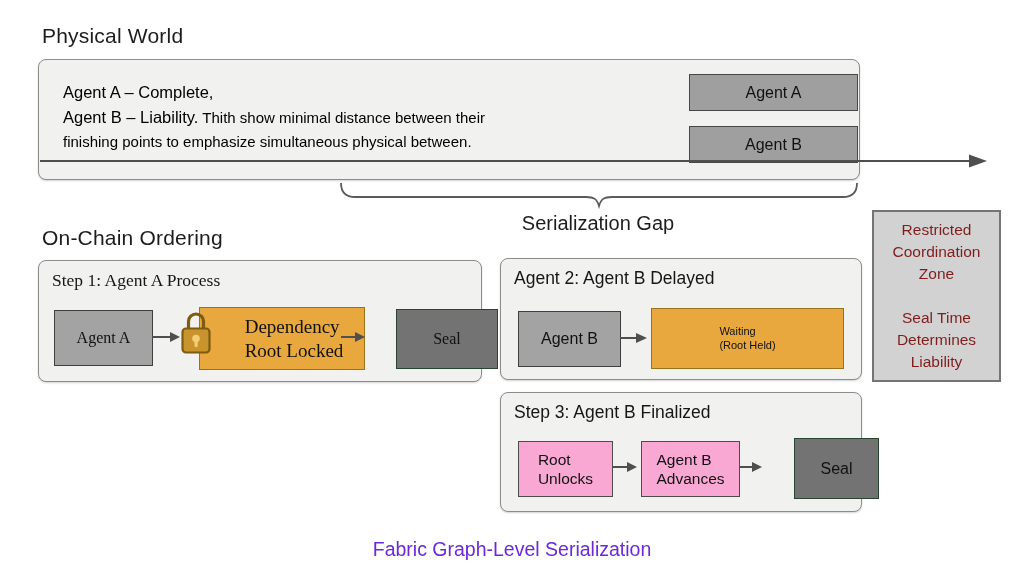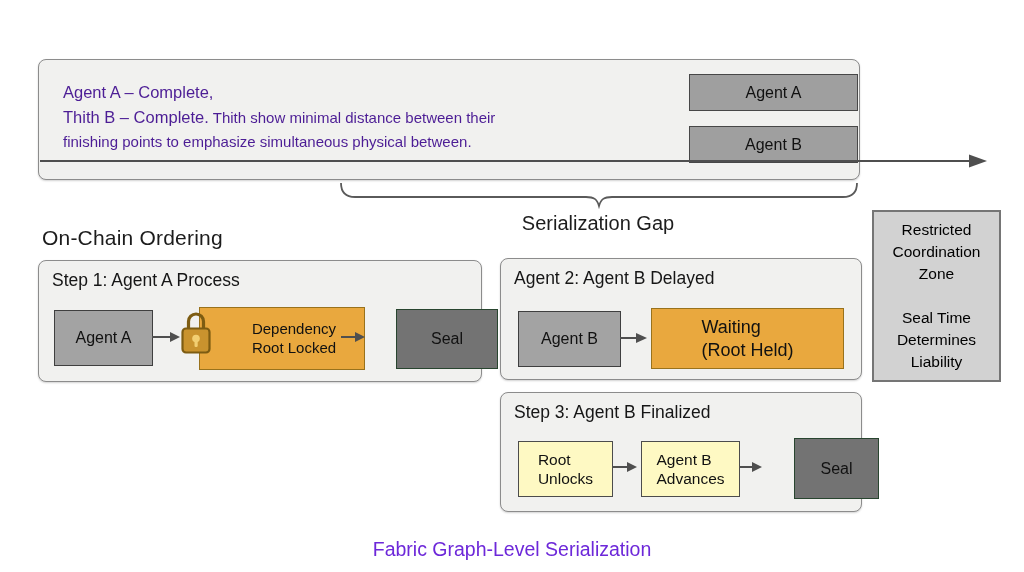--- a/index.html
+++ b/index.html
@@ -5,83 +5,84 @@
   html,body{margin:0;padding:0;background:#ffffff;}
   .canvas{
     position:relative;width:1024px;height:572px;background:#ffffff;
     font-family:"Liberation Sans","DejaVu Sans",sans-serif;color:#1b1b1b;overflow:hidden;
   }
   .h1{position:absolute;font-size:21px;color:#1c1c1c;letter-spacing:.2px;}
   .panel{
     position:absolute;background:#f1f1ef;border:1.6px solid #8c8c8c;border-radius:8px;
     box-shadow:0 1px 2px rgba(0,0,0,.18);
   }
-  .pw-text{position:absolute;left:24px;top:20px;line-height:1.5;color:#4c1d95;}
+  .pw-text{position:absolute;left:24px;top:20px;line-height:1.5;color:#000000;}
   .t-lg{font-size:16.5px;}
   .t-sm{font-size:15px;}
   .nodebox{
     position:absolute;display:flex;align-items:center;justify-content:center;
     text-align:left;font-size:16px;color:#111;white-space:pre-line;line-height:1.25;
   }
   .gray{background:#9f9f9f;border:1.6px solid #474747;}
   .gray2{background:#a3a3a3;border:1.6px solid #3f3f3f;}
   .yellow{background:#e9a83e;border:1.6px solid #99721c;}
   .green{background:#737373;border:1.6px solid #28452f;margin-left:28px;}
-  .white{background:#fef9c3;border:1.5px solid #4c4c4c;font-size:15.5px;}
+  .white{background:#f9a8d4;border:1.5px solid #4c4c4c;font-size:15.5px;}
   .step-title{position:absolute;left:13px;top:9px;font-size:17.5px;color:#161616;}
   .gap-label{position:absolute;left:448px;top:212px;width:300px;text-align:center;font-size:20px;color:#1d1d1d;}
   .restricted{
     position:absolute;left:872px;top:210px;width:125px;height:168px;
     background:#d2d2d2;border:2px solid #757575;
     display:flex;align-items:center;justify-content:center;text-align:center;
-    font-size:15.5px;line-height:1.42;white-space:pre-line;color:#000000;
+    font-size:15.5px;line-height:1.42;white-space:pre-line;color:#7f1d1d;
   }
   .footer{position:absolute;left:0;top:538px;width:1024px;text-align:center;font-size:19.5px;color:#6d28d9;}
   .overlay{position:absolute;left:0;top:0;pointer-events:none;z-index:6;}
   .locksvg{position:absolute;z-index:3;}
   .yellow.locked{padding-left:24px;z-index:2;}
 </style>
 </head>
 <body>
 
 <div class="canvas">
 
+  <div class="h1" style="left:42px;top:24px;">Physical World</div>
 
   <div class="panel" style="left:38px;top:59px;width:820px;height:119px;">
     <div class="pw-text">
       <span class="t-lg">Agent A – Complete,</span><br>
-      <span class="t-lg">Thith B – Complete.</span><span class="t-sm"> Thith show minimal distance between their</span><br>
+      <span class="t-lg">Agent B – Liability.</span><span class="t-sm"> Thith show minimal distance between their</span><br>
       <span class="t-sm">finishing points to emphasize simultaneous physical between.</span>
     </div>
     <div class="nodebox gray" style="left:650px;top:14px;width:167px;height:35px;">Agent A</div>
     <div class="nodebox gray" style="left:650px;top:66px;width:167px;height:35px;">Agent B</div>
   </div>
 
   <div class="gap-label">Serialization Gap</div>
 
   <div class="h1" style="left:42px;top:226px;">On-Chain Ordering</div>
 
-  <div class="panel" style="left:38px;top:260px;width:442px;height:120px;">
+  <div class="panel" style="left:38px;top:260px;width:442px;height:120px;font-family:Liberation Serif, serif;">
     <div class="step-title">Step 1: Agent A Process</div>
     <div class="nodebox gray2" style="left:15px;top:49px;width:97px;height:54px;">Agent A</div>
-    <div class="nodebox yellow locked" style="left:160px;top:46px;width:140px;height:61px;font-size:15px;">Dependency
+    <div class="nodebox yellow locked" style="left:160px;top:46px;width:140px;height:61px;font-size:19px;">Dependency
 Root Locked</div>
     <svg class="locksvg" style="left:140px;top:46px;" width="34" height="48" viewBox="0 0 34 48">
       <path d="M 9.5 23 V 14.5 A 7.5 7.5 0 0 1 24.5 14.5 V 23" fill="none" stroke="#7d5c12" stroke-width="3.2"></path>
       <rect x="3.5" y="21.5" width="27" height="24" rx="3.5" fill="#c9932e" stroke="#7d5c12" stroke-width="2.2"></rect>
       <circle cx="17" cy="31.5" r="3.8" fill="#f2cf72"></circle>
       <rect x="15.5" y="33.5" width="3.2" height="6.5" rx="1.2" fill="#f2cf72"></rect>
     </svg>
     <div class="nodebox green" style="left:329px;top:48px;width:100px;height:58px;">Seal</div>
   </div>
 
   <div class="panel" style="left:500px;top:258px;width:360px;height:120px;">
     <div class="step-title">Agent 2: Agent B Delayed</div>
     <div class="nodebox gray2" style="left:17px;top:52px;width:101px;height:54px;">Agent B</div>
-    <div class="nodebox yellow" style="left:150px;top:49px;width:191px;height:59px;font-size:18px;">Waiting
+    <div class="nodebox yellow" style="left:150px;top:49px;width:191px;height:59px;font-size:11px;">Waiting
 (Root Held)</div>
   </div>
 
   <div class="panel" style="left:500px;top:392px;width:360px;height:118px;">
     <div class="step-title">Step 3: Agent B Finalized</div>
     <div class="nodebox white" style="left:17px;top:48px;width:93px;height:54px;">Root
 Unlocks</div>
     <div class="nodebox white" style="left:140px;top:48px;width:97px;height:54px;">Agent B
 Advances</div>
     <div class="nodebox green" style="left:265px;top:45px;width:83px;height:59px;">Seal</div>

